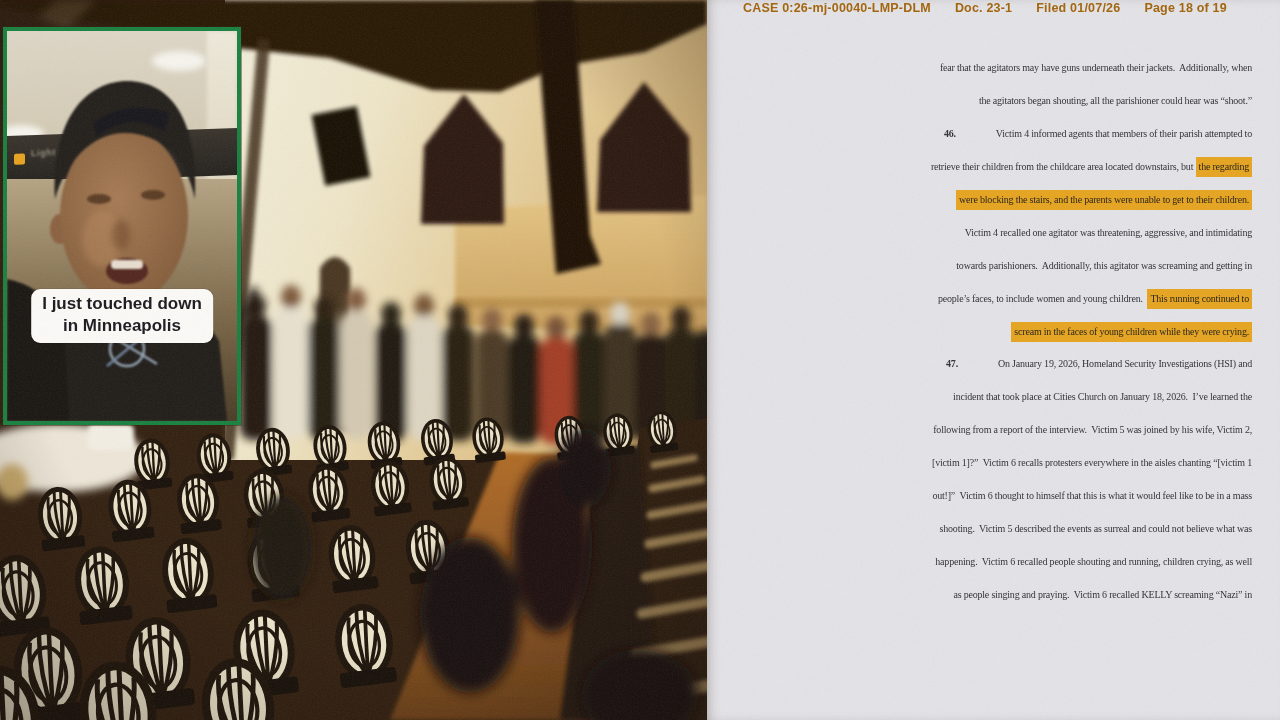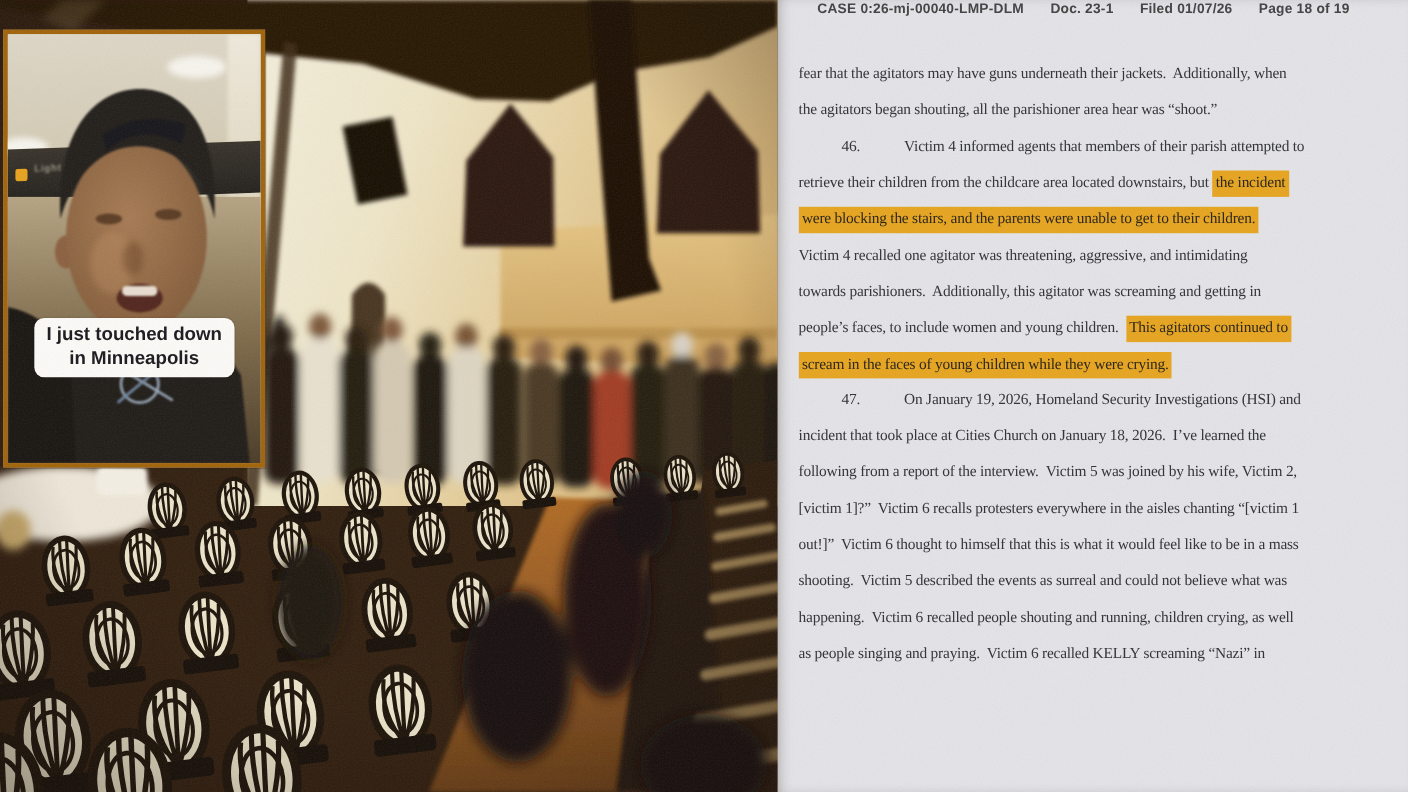--- a/index.html
+++ b/index.html
@@ -3,46 +3,46 @@
 <meta charset="utf-8">
 <style>
   html,body{margin:0;padding:0;background:#000;}
   .stage{position:relative;width:1280px;height:720px;overflow:hidden;background:#2c1b0d;font-family:"Liberation Sans",sans-serif;}
 
   
   .photo-panel{position:absolute;left:0;top:0;width:707px;height:720px;overflow:hidden;background:#301d0d;}
   .scene{position:absolute;left:0;top:0;width:707px;height:720px;display:block;}
 
   
-  .inset{position:absolute;left:3px;top:27px;width:238px;height:398px;border:4px solid #a16207;
+  .inset{position:absolute;left:3px;top:27px;width:238px;height:398px;border:4px solid #15803d;
          box-sizing:border-box;background:#b9a784;overflow:hidden;box-shadow:0 0 0 1px rgba(50,32,14,.45);}
   .airport-top{position:absolute;left:0;top:0;right:0;height:40%;background:linear-gradient(#ded7c7,#cfc5ab);}
   .lamp{position:absolute;background:#f7f5ee;border-radius:50%;filter:blur(3px);}
   .lampA{left:63%;top:5%;width:54px;height:20px;}
   .lampB{left:-4%;top:24%;width:46px;height:18px;}
   .right-pillar{position:absolute;right:0;top:0;width:13%;height:64%;background:linear-gradient(#efeadb,#d8ccb0);filter:blur(2px);}
   .sign-band{position:absolute;left:0;right:0;top:26%;height:12%;background:linear-gradient(#373129,#221f1b);transform:skewY(-2deg);}
   .sign-logo{position:absolute;left:7px;top:38%;width:11px;height:11px;background:#e8a21c;border-radius:2px;}
   .sign-text{position:absolute;left:24px;top:30%;color:#948d7e;font:700 9px/1 "Liberation Sans",sans-serif;letter-spacing:.6px;filter:blur(1px);}
   .airport-floor{position:absolute;left:0;right:0;top:38%;bottom:0;background:linear-gradient(#b5a382,#7b6747 55%,#483924);}
   .man-svg{position:absolute;left:0;top:0;width:100%;height:100%;filter:blur(1.1px);}
   .caption{position:absolute;left:50%;transform:translateX(-50%);top:258px;background:#fcfbf8;border-radius:9px;
            padding:4px 11px 6px;text-align:center;color:#17171c;font:700 17px/1.28 "Liberation Sans",sans-serif;
            white-space:nowrap;box-shadow:0 0 0 1px rgba(0,0,0,.07);}
 
   
   .doc-panel{position:absolute;left:707px;top:0;width:573px;height:720px;background:#e4e3e7;
              box-shadow:inset 6px 0 14px -8px rgba(40,30,20,.5);}
   .doc-header{position:absolute;top:1px;left:36px;right:6px;display:flex;gap:24px;
-              font:700 12.5px/1.2 "Liberation Sans",sans-serif;color:#404040;letter-spacing:.2px;white-space:nowrap;}
+              font:700 12.5px/1.2 "Liberation Sans",sans-serif;color:#a16207;letter-spacing:.2px;white-space:nowrap;}
   .doc-body{position:absolute;top:52px;left:19px;right:28px;bottom:0;overflow:hidden;
-            font-family:"Liberation Serif",serif;font-size:14px;color:#2e2e36;letter-spacing:-0.2px;}
+            font-family:"Liberation Serif",serif;font-size:10px;color:#2e2e36;letter-spacing:-0.2px;text-align:right;}
   .doc-line{white-space:pre;line-height:32.95px;height:32.95px;overflow:hidden;}
   .doc-line .hl{background:#e7a41d;color:#272015;padding:4px 3px 5px;}
-  .para-num{margin-left:39px;margin-right:40px;}
+  .para-num{margin-left:39px;margin-right:40px;font-weight:bold;}
 
   .grain{position:absolute;left:0;top:0;width:1280px;height:720px;pointer-events:none;}
 </style>
 </head>
 <body>
 
 <div class="stage">
 
   <div class="photo-panel">
     <svg class="scene" viewBox="0 0 707 720" preserveAspectRatio="none">
@@ -255,27 +255,27 @@
 
   <div class="doc-panel">
     <div class="doc-header">
       <span>CASE 0:26-mj-00040-LMP-DLM</span>
       <span>Doc. 23-1</span>
       <span>Filed 01/07/26</span>
       <span>Page 18 of 19</span>
     </div>
     <div class="doc-body" id="doc-body">
         <div class="doc-line"><span>fear that the agitators may have guns underneath their jackets.  Additionally, when</span></div>
-        <div class="doc-line"><span>the agitators began shouting, all the parishioner area hear was “shoot.”</span></div>
+        <div class="doc-line"><span>the agitators began shouting, all the parishioner could hear was “shoot.”</span></div>
         <div class="doc-line"><span class="para-num">46.</span><span>Victim 4 informed agents that members of their parish attempted to</span></div>
-        <div class="doc-line"><span>retrieve their children from the childcare area located downstairs, but </span><span class="hl">the incident</span></div>
+        <div class="doc-line"><span>retrieve their children from the childcare area located downstairs, but </span><span class="hl">the regarding</span></div>
         <div class="doc-line"><span class="hl">were blocking the stairs, and the parents were unable to get to their children.</span></div>
         <div class="doc-line"><span>Victim 4 recalled one agitator was threatening, aggressive, and intimidating</span></div>
         <div class="doc-line"><span>towards parishioners.  Additionally, this agitator was screaming and getting in</span></div>
-        <div class="doc-line"><span>people’s faces, to include women and young children.  </span><span class="hl">This agitators continued to</span></div>
+        <div class="doc-line"><span>people’s faces, to include women and young children.  </span><span class="hl">This running continued to</span></div>
         <div class="doc-line"><span class="hl">scream in the faces of young children while they were crying.</span></div>
         <div class="doc-line"><span class="para-num">47.</span><span>On January 19, 2026, Homeland Security Investigations (HSI) and</span></div>
         <div class="doc-line"><span>incident that took place at Cities Church on January 18, 2026.  I’ve learned the</span></div>
         <div class="doc-line"><span>following from a report of the interview.  Victim 5 was joined by his wife, Victim 2,</span></div>
         <div class="doc-line"><span>[victim 1]?”  Victim 6 recalls protesters everywhere in the aisles chanting “[victim 1</span></div>
         <div class="doc-line"><span>out!]”  Victim 6 thought to himself that this is what it would feel like to be in a mass</span></div>
         <div class="doc-line"><span>shooting.  Victim 5 described the events as surreal and could not believe what was</span></div>
         <div class="doc-line"><span>happening.  Victim 6 recalled people shouting and running, children crying, as well</span></div>
         <div class="doc-line"><span>as people singing and praying.  Victim 6 recalled KELLY screaming “Nazi” in</span></div>
       </div>

